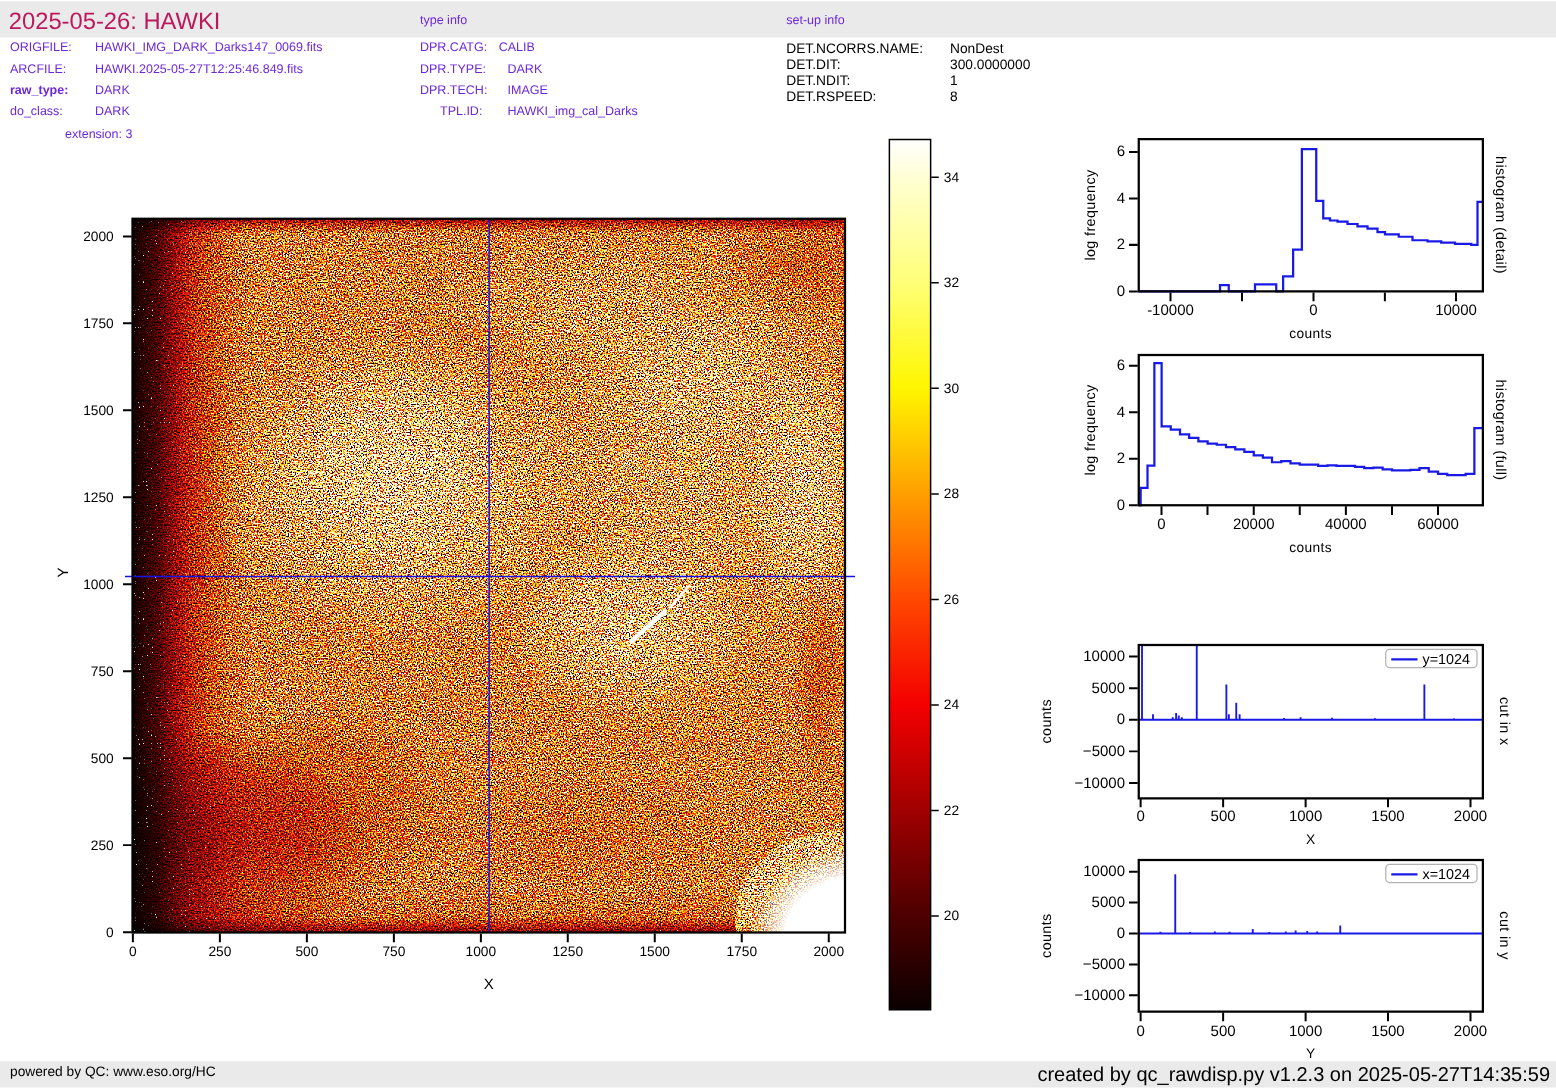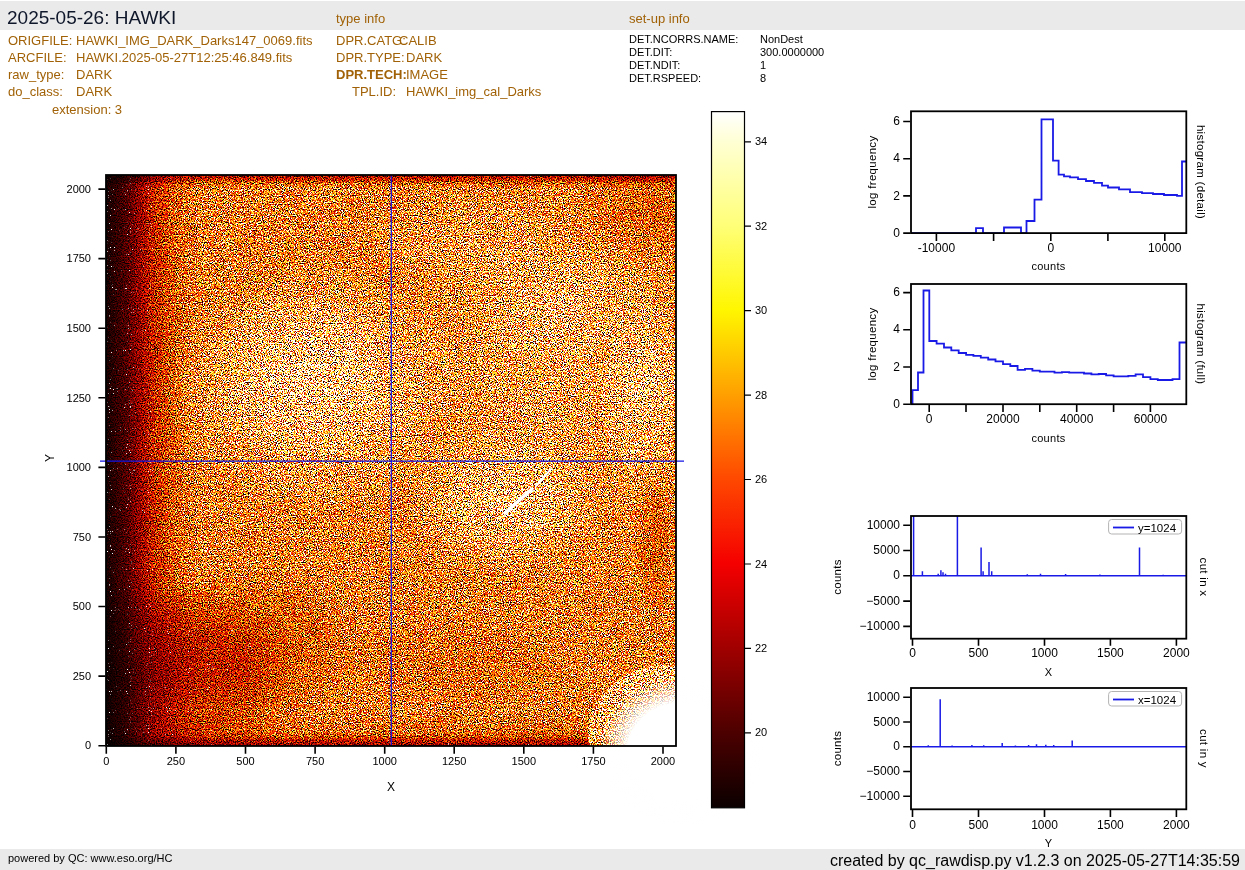--- a/index.html
+++ b/index.html
@@ -1,44 +1,44 @@
 <!DOCTYPE html>
 <html><head>
 <meta charset="utf-8">
 <style>
   html,body{margin:0;padding:0;width:1245px;height:870px;background:#fff;overflow:hidden;
     font-family:"Liberation Sans", sans-serif;}
   .abs{position:absolute;white-space:pre;}
   #hdr{position:absolute;left:0;top:1px;width:1245px;height:29px;background:#eaeaea;}
   #ftr{position:absolute;left:0;top:849px;width:1245px;height:21px;background:#eaeaea;}
-  .t13{font-size:13px;color:#a16207;}
+  .t13{font-size:10px;color:#6d28d9;}
   .t11{font-size:11px;color:#000;}
 </style>
 </head>
 <body>
 <div id="hdr"></div>
-<div class="abs" style="left:7px;top:7px;font-size:19px;color:#0f172a;">2025-05-26: HAWKI</div>
+<div class="abs" style="left:7px;top:7px;font-size:19px;color:#be185d;">2025-05-26: HAWKI</div>
 <div class="abs t13" style="left:336px;top:11px;">type info</div>
 <div class="abs t13" style="left:629px;top:11px;">set-up info</div>
 
 <div class="abs t13" style="left:8px;top:32.5px;">ORIGFILE:</div>
 <div class="abs t13" style="left:76px;top:32.5px;">HAWKI_IMG_DARK_Darks147_0069.fits</div>
 <div class="abs t13" style="left:8px;top:49.8px;">ARCFILE:</div>
 <div class="abs t13" style="left:76px;top:49.8px;">HAWKI.2025-05-27T12:25:46.849.fits</div>
-<div class="abs t13" style="left:8px;top:67.1px;">raw_type:</div>
+<div class="abs t13" style="left:8px;top:67.1px;font-weight:bold;">raw_type:</div>
 <div class="abs t13" style="left:76px;top:67.1px;">DARK</div>
 <div class="abs t13" style="left:8px;top:84.4px;text-align:right;">do_class:</div>
 <div class="abs t13" style="left:76px;top:84.4px;">DARK</div>
 <div class="abs t13" style="left:8px;top:101.7px;margin-left:44px;">extension: 3</div>
 
 <div class="abs t13" style="left:336px;top:32.5px;">DPR.CATG:</div>
 <div class="abs t13" style="left:399px;top:32.5px;">CALIB</div>
 <div class="abs t13" style="left:336px;top:49.8px;">DPR.TYPE:</div>
 <div class="abs t13" style="left:406px;top:49.8px;">DARK</div>
-<div class="abs t13" style="left:336px;top:67.1px;font-weight:bold;">DPR.TECH:</div>
+<div class="abs t13" style="left:336px;top:67.1px;">DPR.TECH:</div>
 <div class="abs t13" style="left:406px;top:67.1px;">IMAGE</div>
 <div class="abs t13" style="left:336px;top:84.4px;margin-left:16px;">TPL.ID:</div>
 <div class="abs t13" style="left:406px;top:84.4px;">HAWKI_img_cal_Darks</div>
 
 <div class="abs t11" style="left:629px;top:33px;">DET.NCORRS.NAME:</div>
 <div class="abs t11" style="left:760px;top:33px;">NonDest</div>
 <div class="abs t11" style="left:629px;top:46px;">DET.DIT:</div>
 <div class="abs t11" style="left:760px;top:46px;">300.0000000</div>
 <div class="abs t11" style="left:629px;top:59px;">DET.NDIT:</div>
 <div class="abs t11" style="left:760px;top:59px;">1</div>

